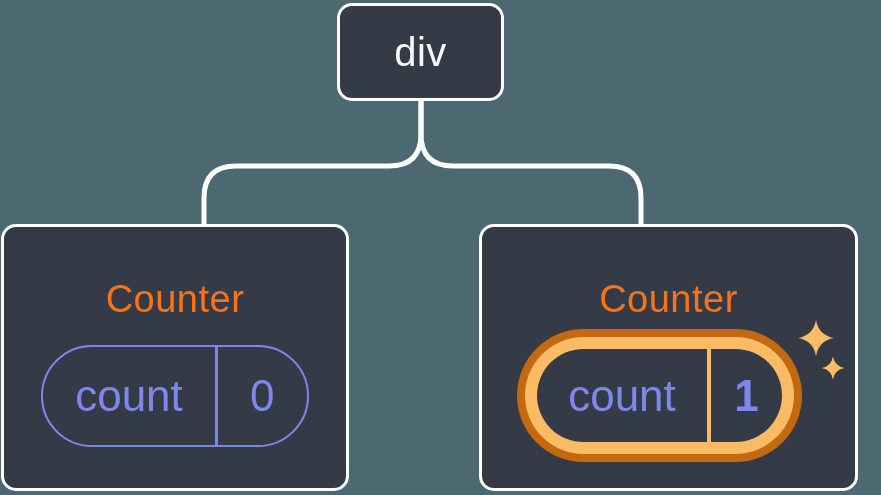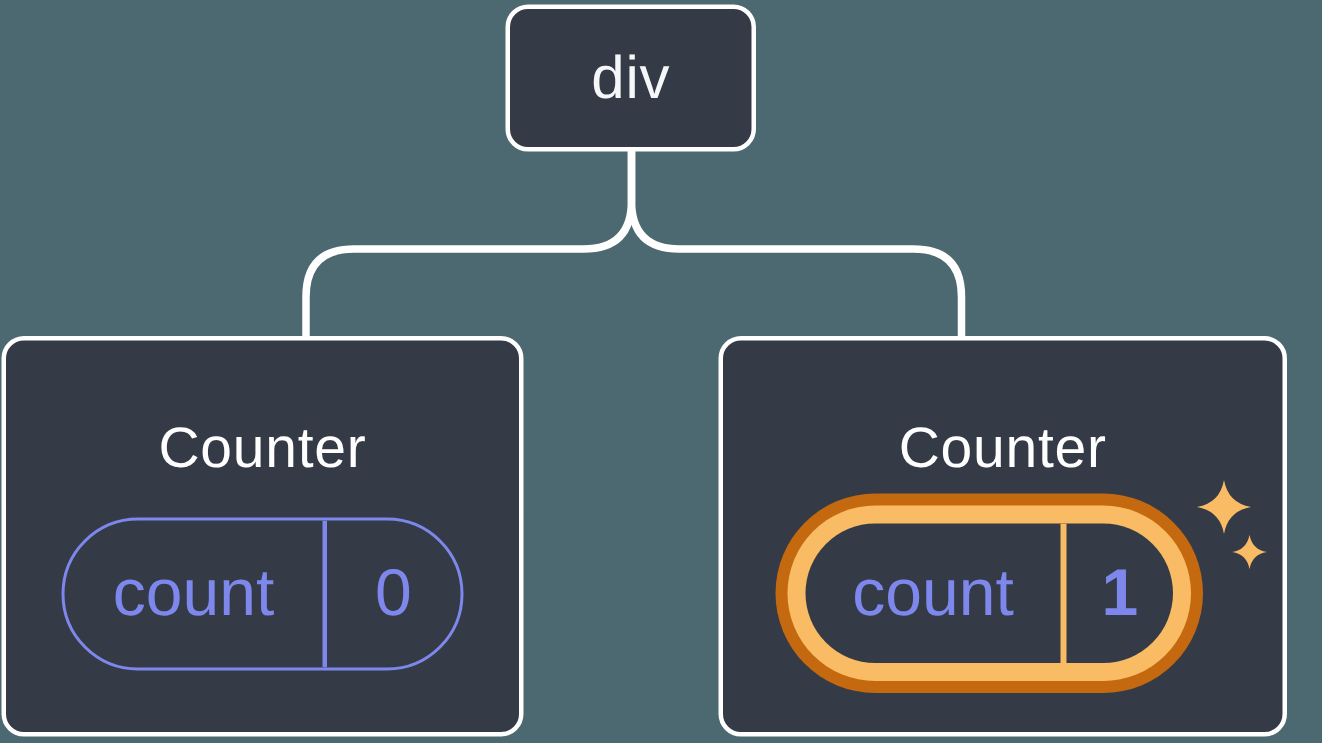--- a/index.html
+++ b/index.html
@@ -35,21 +35,21 @@
     font-size: 40px;
     letter-spacing: 0.5px;
   }
   .counter-left  { left: 1px;   top: 224px; width: 348px; height: 267px; }
   .counter-right { left: 479px; top: 224px; width: 379px; height: 267px; }
   .counter-title {
     margin-top: 50px;
     text-align: center;
     font-size: 38px;
     line-height: 44px;
-    color: #ffffff;
+    color: #f97316;
     letter-spacing: 0.5px;
   }
   
   .pill-plain {
     position: absolute;
     left: 37px; top: 118px;
     width: 268px; height: 102px;
     border: 2.5px solid #7E88EC;
     border-radius: 60px;
     box-sizing: border-box;

